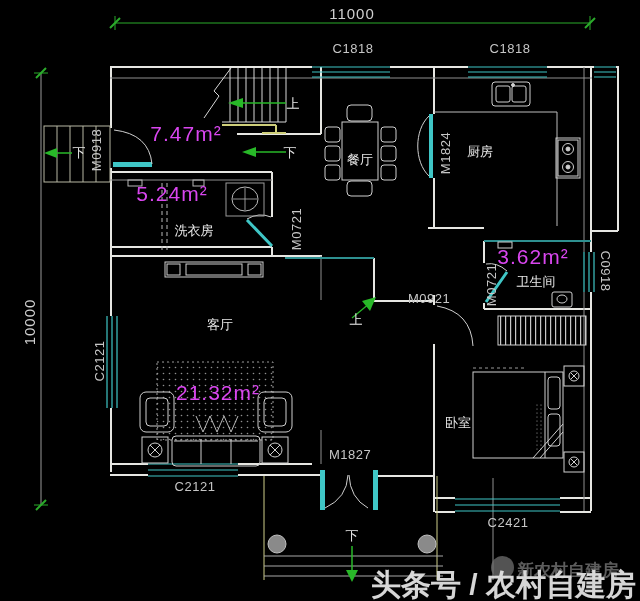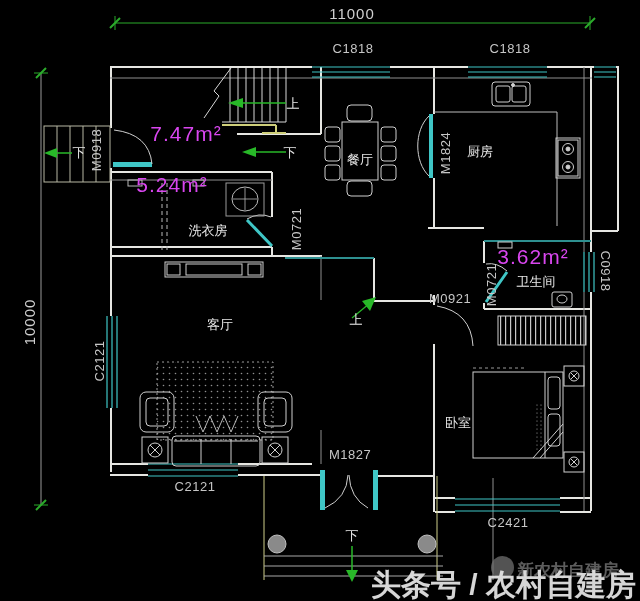--- a/index.html
+++ b/index.html
@@ -215,35 +215,36 @@
   <div class="lbl dim v" style="left:29px;top:322px">10000</div>
 
   <div class="lbl code" style="left:353px;top:48px">C1818</div>
   <div class="lbl code" style="left:510px;top:48px">C1818</div>
   <div class="lbl code v" style="left:96px;top:150px">M0918</div>
   <div class="lbl code v" style="left:445px;top:153px">M1824</div>
   <div class="lbl code v" style="left:296px;top:229px">M0721</div>
   <div class="lbl code v" style="left:491px;top:285px">M0721</div>
   <div class="lbl code v" style="left:99px;top:361px">C2121</div>
   <div class="lbl code v90" style="left:605px;top:271px">C0918</div>
-  <div class="lbl code" style="left:450px;top:298px">M0921</div>
+  <div class="lbl code" style="left:429px;top:298px">M0921</div>
   <div class="lbl code" style="left:350px;top:454px">M1827</div>
   <div class="lbl code" style="left:195px;top:486px">C2121</div>
   <div class="lbl code" style="left:508px;top:522px">C2421</div>
 
   <div class="lbl room" style="left:360px;top:159px">餐厅</div>
   <div class="lbl room" style="left:480px;top:151px">厨房</div>
-  <div class="lbl room" style="left:208px;top:230px">洗衣房</div>
+  <div class="lbl room" style="left:194px;top:230px">洗衣房</div>
   <div class="lbl room" style="left:536px;top:281px">卫生间</div>
   <div class="lbl room" style="left:220px;top:324px">客厅</div>
   <div class="lbl room" style="left:458px;top:422px">卧室</div>
 
   <div class="lbl area" style="left:186px;top:133px">7.47m²</div>
-  <div class="lbl area" style="left:172px;top:184px">5.24m²</div>
+  <div class="lbl area" style="left:172px;top:193px">5.24m²</div>
   <div class="lbl area" style="left:533px;top:256px">3.62m²</div>
+  <div class="lbl area" style="left:218px;top:392px">21.32m²</div>
 
   <div class="lbl dir" style="left:293px;top:103px">上</div>
   <div class="lbl dir" style="left:290px;top:152px">下</div>
   <div class="lbl dir" style="left:79px;top:152px">下</div>
   <div class="lbl dir" style="left:356px;top:319px">上</div>
   <div class="lbl dir" style="left:352px;top:535px">下</div>
 
   <div class="wm-circle"></div>
   <div class="wm-sub">新农村自建房</div>
   <div class="wm-main">头条号 / 农村自建房图纸</div>

